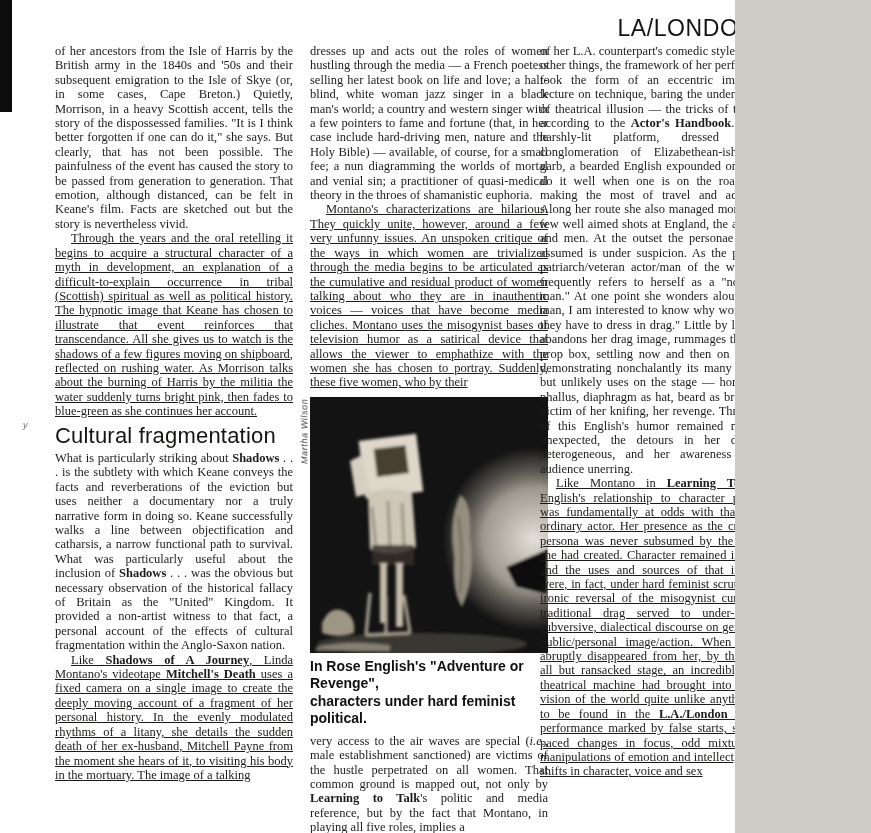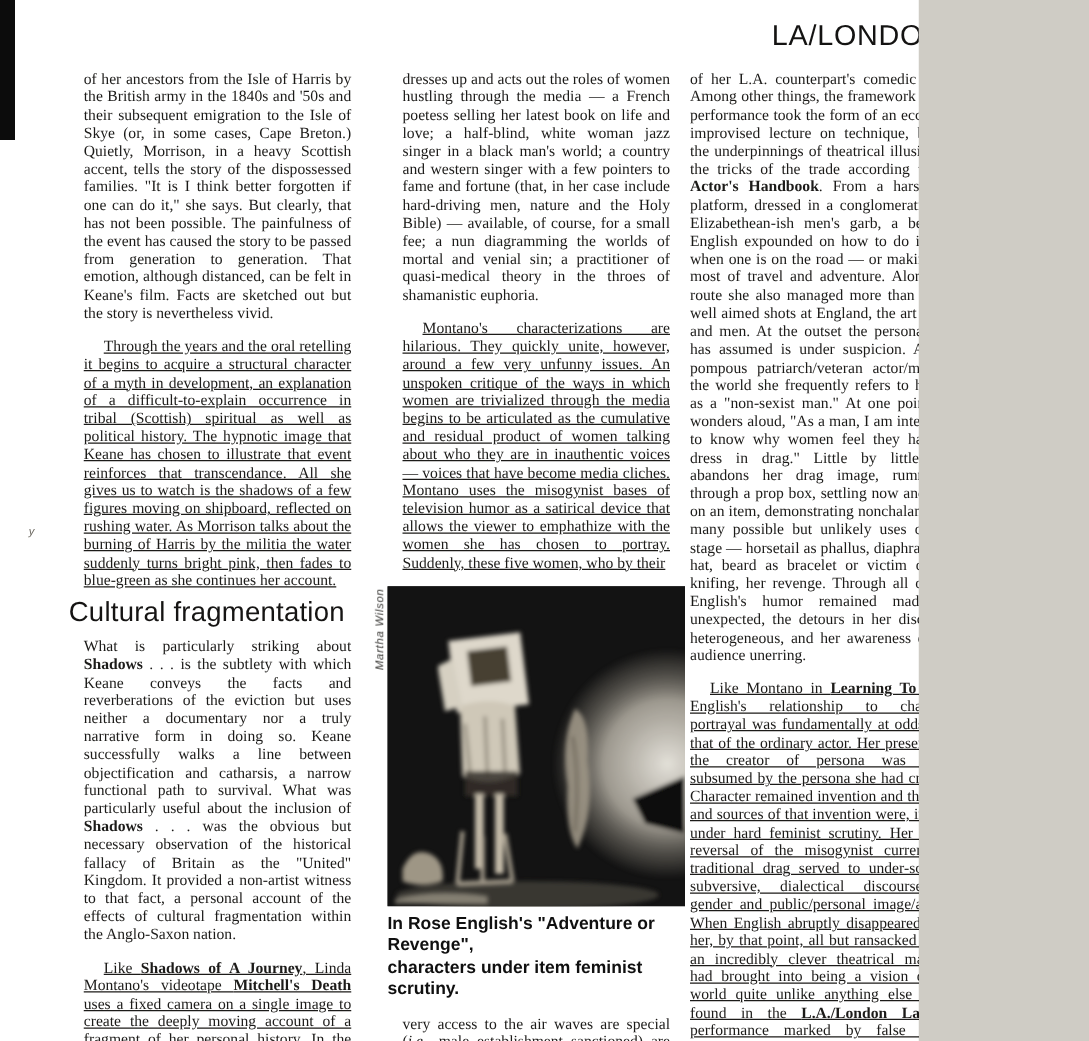--- a/index.html
+++ b/index.html
@@ -14,21 +14,21 @@
     letter-spacing:.6px;color:#141312;white-space:nowrap;
   }
   .col{
     position:absolute;top:44px;width:238px;
     font-family:"Liberation Serif",serif;font-size:12.5px;line-height:14.4px;
     text-align:justify;color:#1c1b19;
   }
   .col-left{left:55px;}
   .col-mid{left:310px;}
   .col-right{left:540px;}
-  .body-p{margin:12px;}
+  .body-p{margin:0;}
   .body-p.indent{text-indent:16px;text-decoration:underline;}
   .section-heading{
     font-family:Liberation Sans, sans-serif;font-size:22px;font-weight:400;
     letter-spacing:.2px;color:#151413;margin:10px 0 8px;text-align:left;white-space:nowrap;
   }
   figure.stage{margin:7px 0 6px;position:relative;width:238px;padding:0;}
   .photo{display:block;width:238px;height:256px;background:#131313;}
   .credit{
     position:absolute;top:2px;left:-13px;height:256px;
     writing-mode:vertical-rl;transform:rotate(180deg);
@@ -92,21 +92,21 @@
         <rect x="86" y="166" width="7" height="64" fill="#c4bba9"></rect>
         <path d="M60 196 L56 238 M94 198 L100 236 M76 200 L76 236 M56 238 L100 236" stroke="#b4ab99" stroke-width="3.5" fill="none" opacity="0.9"></path>
         <path d="M150 98 Q162 104 160 140 Q166 180 152 210 Q142 196 144 160 Q138 124 150 98 Z" fill="#9d9686" opacity="0.9"></path>
         <path d="M148 120 Q154 150 150 196" stroke="#6e675a" stroke-width="2.5" fill="none" opacity="0.8"></path>
         <path d="M12 226 Q20 208 34 214 Q46 220 44 236 Q28 242 12 236 Z" fill="#a59d8b" opacity="0.95"></path>
         <path d="M238 152 L196 170 L206 190 L238 198 Z" fill="#0b0b0b"></path>
       </g>
     </svg>
     <figcaption class="caption">
       <div>In Rose English's "Adventure or Revenge",</div>
-      <div>characters under item feminist scrutiny.</div>
+      <div>characters under hard feminist political.</div>
     </figcaption>
   </figure>
 <p class="body-p">very access to the air waves are special (<i>i.e.</i>, male establishment sanctioned) are victims of the hustle perpetrated on all women. That common ground is mapped out, not only by <b>Learning to Talk</b>'s politic and media reference, but by the fact that Montano, in playing all five roles, implies a</p>
     </div>
   <div class="col col-right">
       <p class="body-p">of her L.A. counterpart's comedic style. Among other things, the framework of her performance took the form of an eccentric improvised lecture on technique, baring the underpinnings of theatrical illusion — the tricks of the trade according to the <b>Actor's Handbook</b>. From a harshly-lit platform, dressed in a conglomeration of Elizabethean-ish men's garb, a bearded English expounded on how to do it well when one is on the road — or making the most of travel and adventure. Along her route she also managed more than a few well aimed shots at England, the art world and men. At the outset the personae she has assumed is under suspicion. As the pompous patriarch/veteran actor/man of the world she frequently refers to herself as a "non-sexist man." At one point she wonders aloud, "As a man, I am interested to know why women feel they have to dress in drag." Little by little, she abandons her drag image, rummages through a prop box, settling now and then on an item, demonstrating nonchalantly its many possible but unlikely uses on the stage — horsetail as phallus, diaphragm as hat, beard as bracelet or victim of her knifing, her revenge. Through all of this English's humor remained mad and unexpected, the detours in her discourse heterogeneous, and her awareness of her audience unerring.</p>
       <p class="body-p indent">Like Montano in <b>Learning To Talk</b>, English's relationship to character portrayal was fundamentally at odds with that of the ordinary actor. Her presence as the creator of persona was never subsumed by the persona she had created. Character remained invention and the uses and sources of that invention were, in fact, under hard feminist scrutiny. Her ironic reversal of the misogynist currents in traditional drag served to under-score a subversive, dialectical discourse on gender and public/personal image/action. When English abruptly disappeared from her, by that point, all but ransacked stage, an incredibly clever theatrical machine had brought into being a vision of the world quite unlike anything else to be found in the <b>L.A./London Lab</b>. A performance marked by false starts, strangely paced changes in focus, odd mixtures and manipulations of emotion and intellect, protean shifts in character, voice and sex</p>
     </div>
 </div>
 

